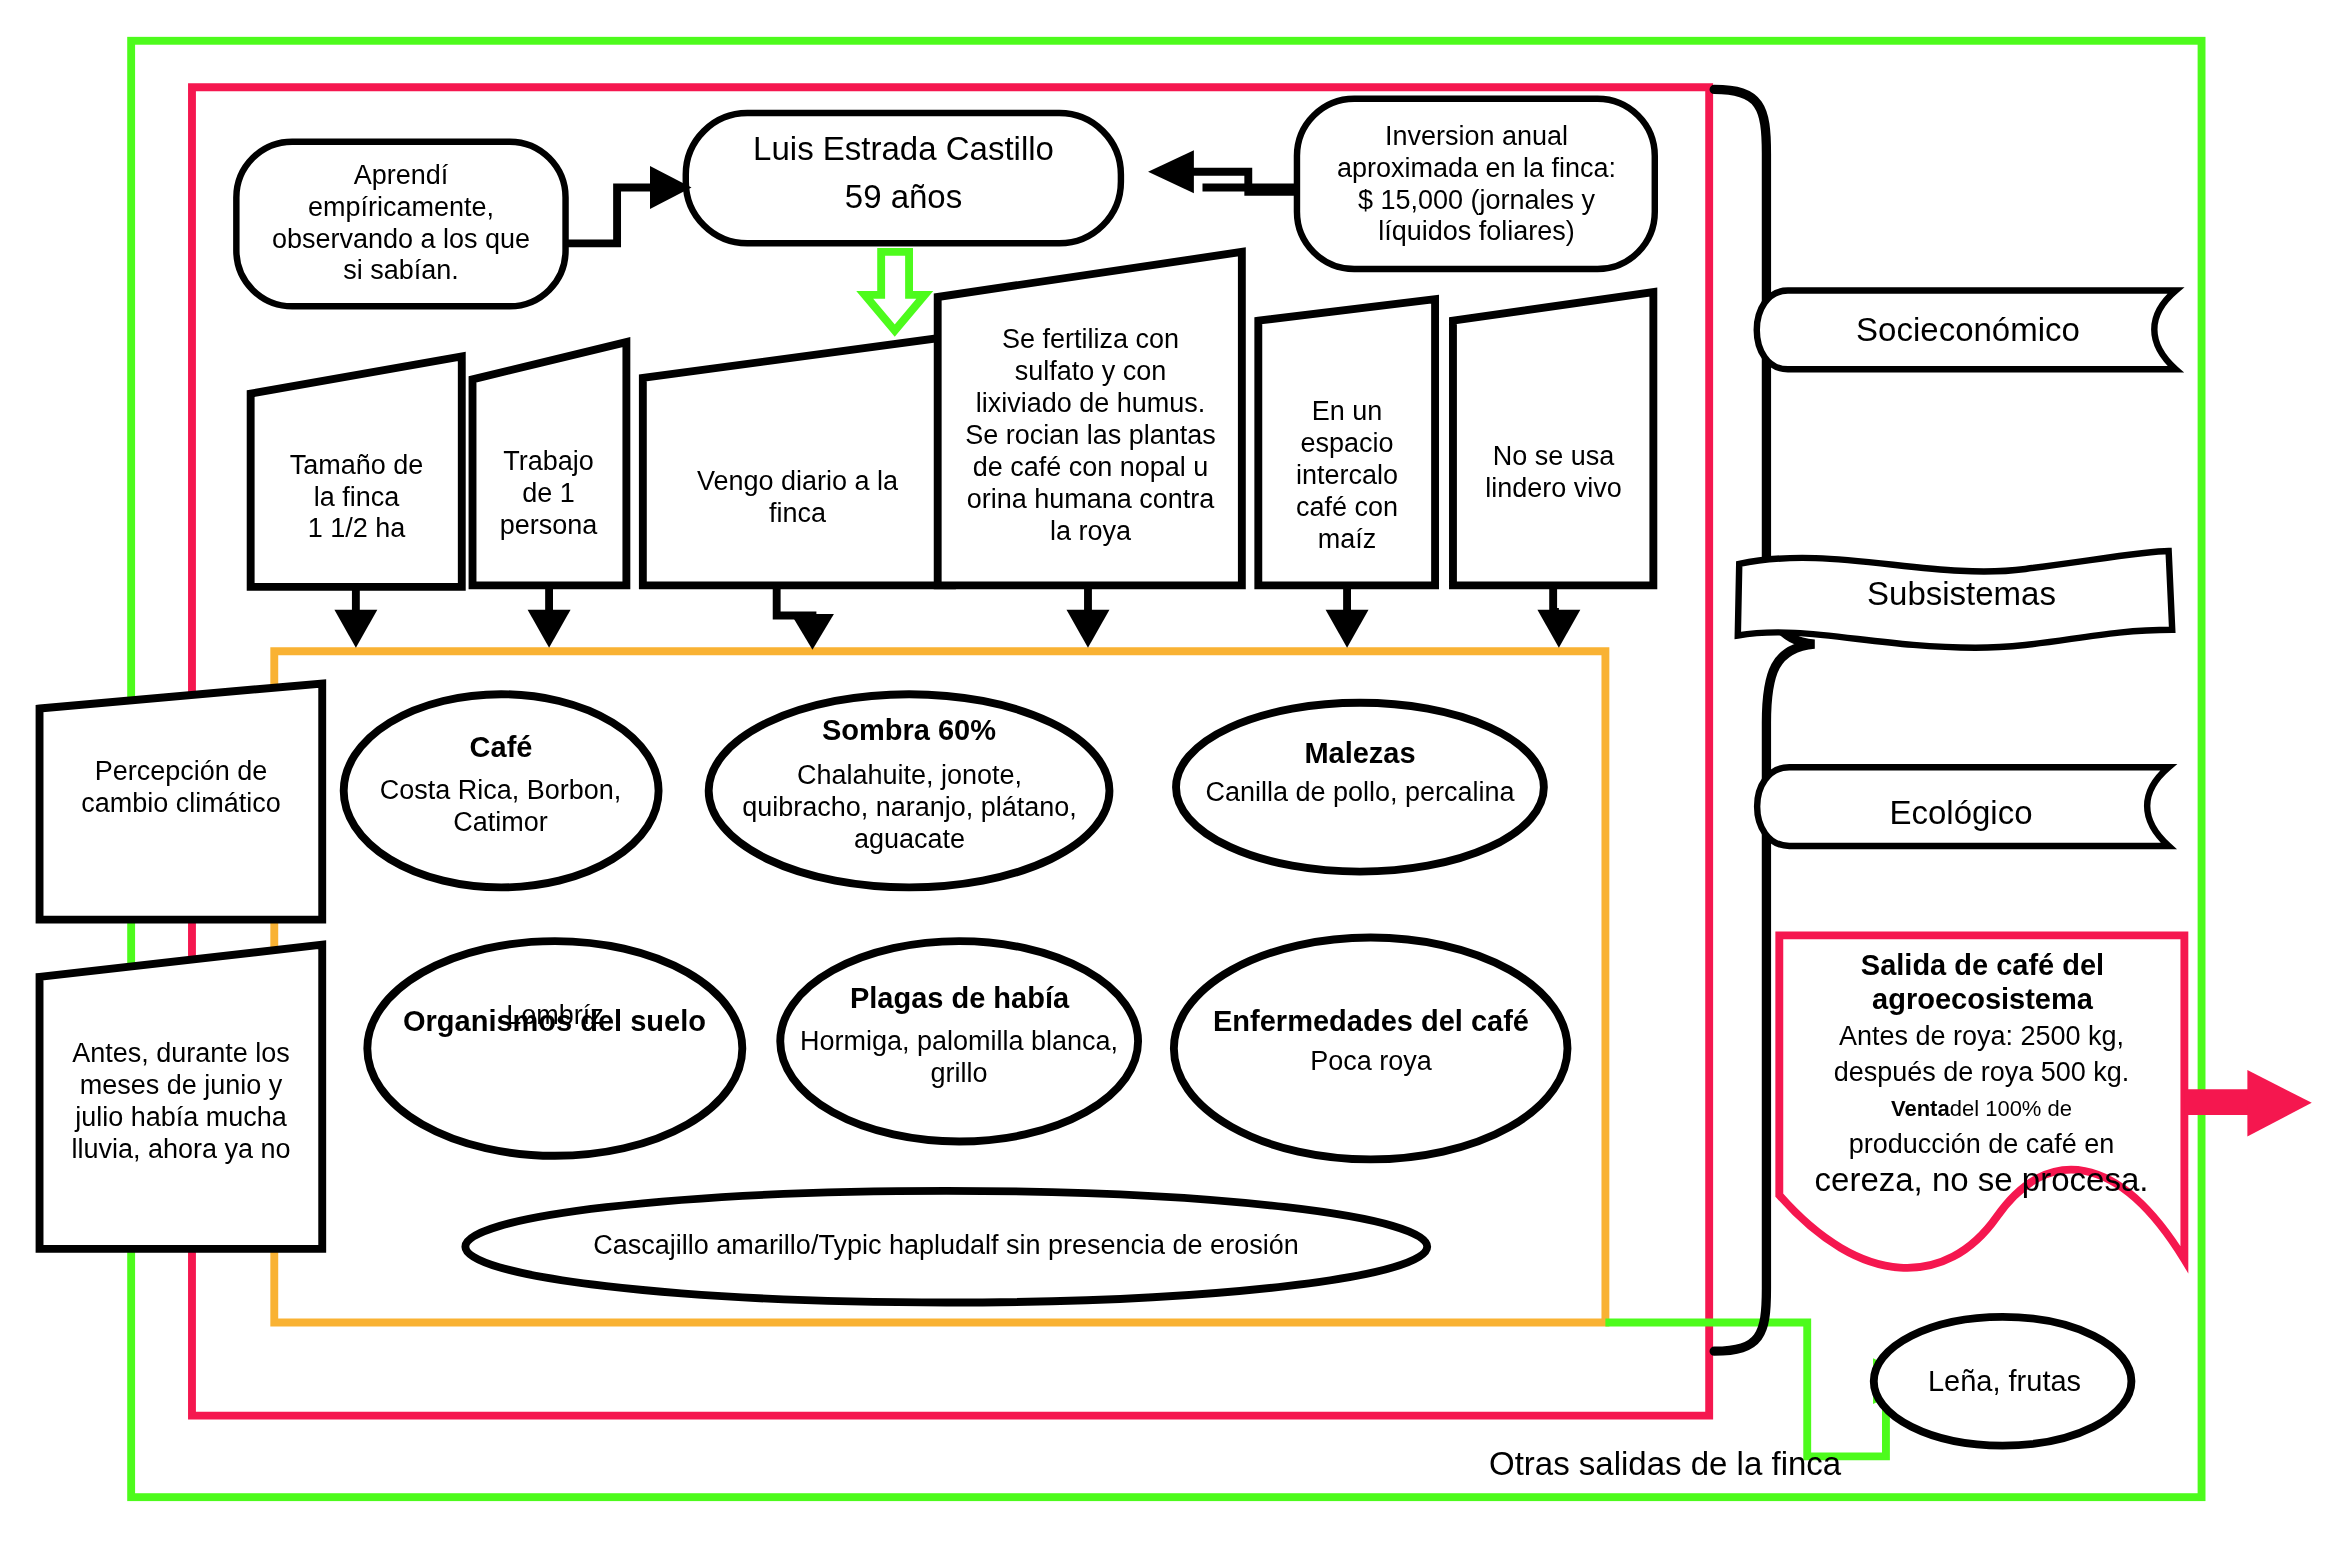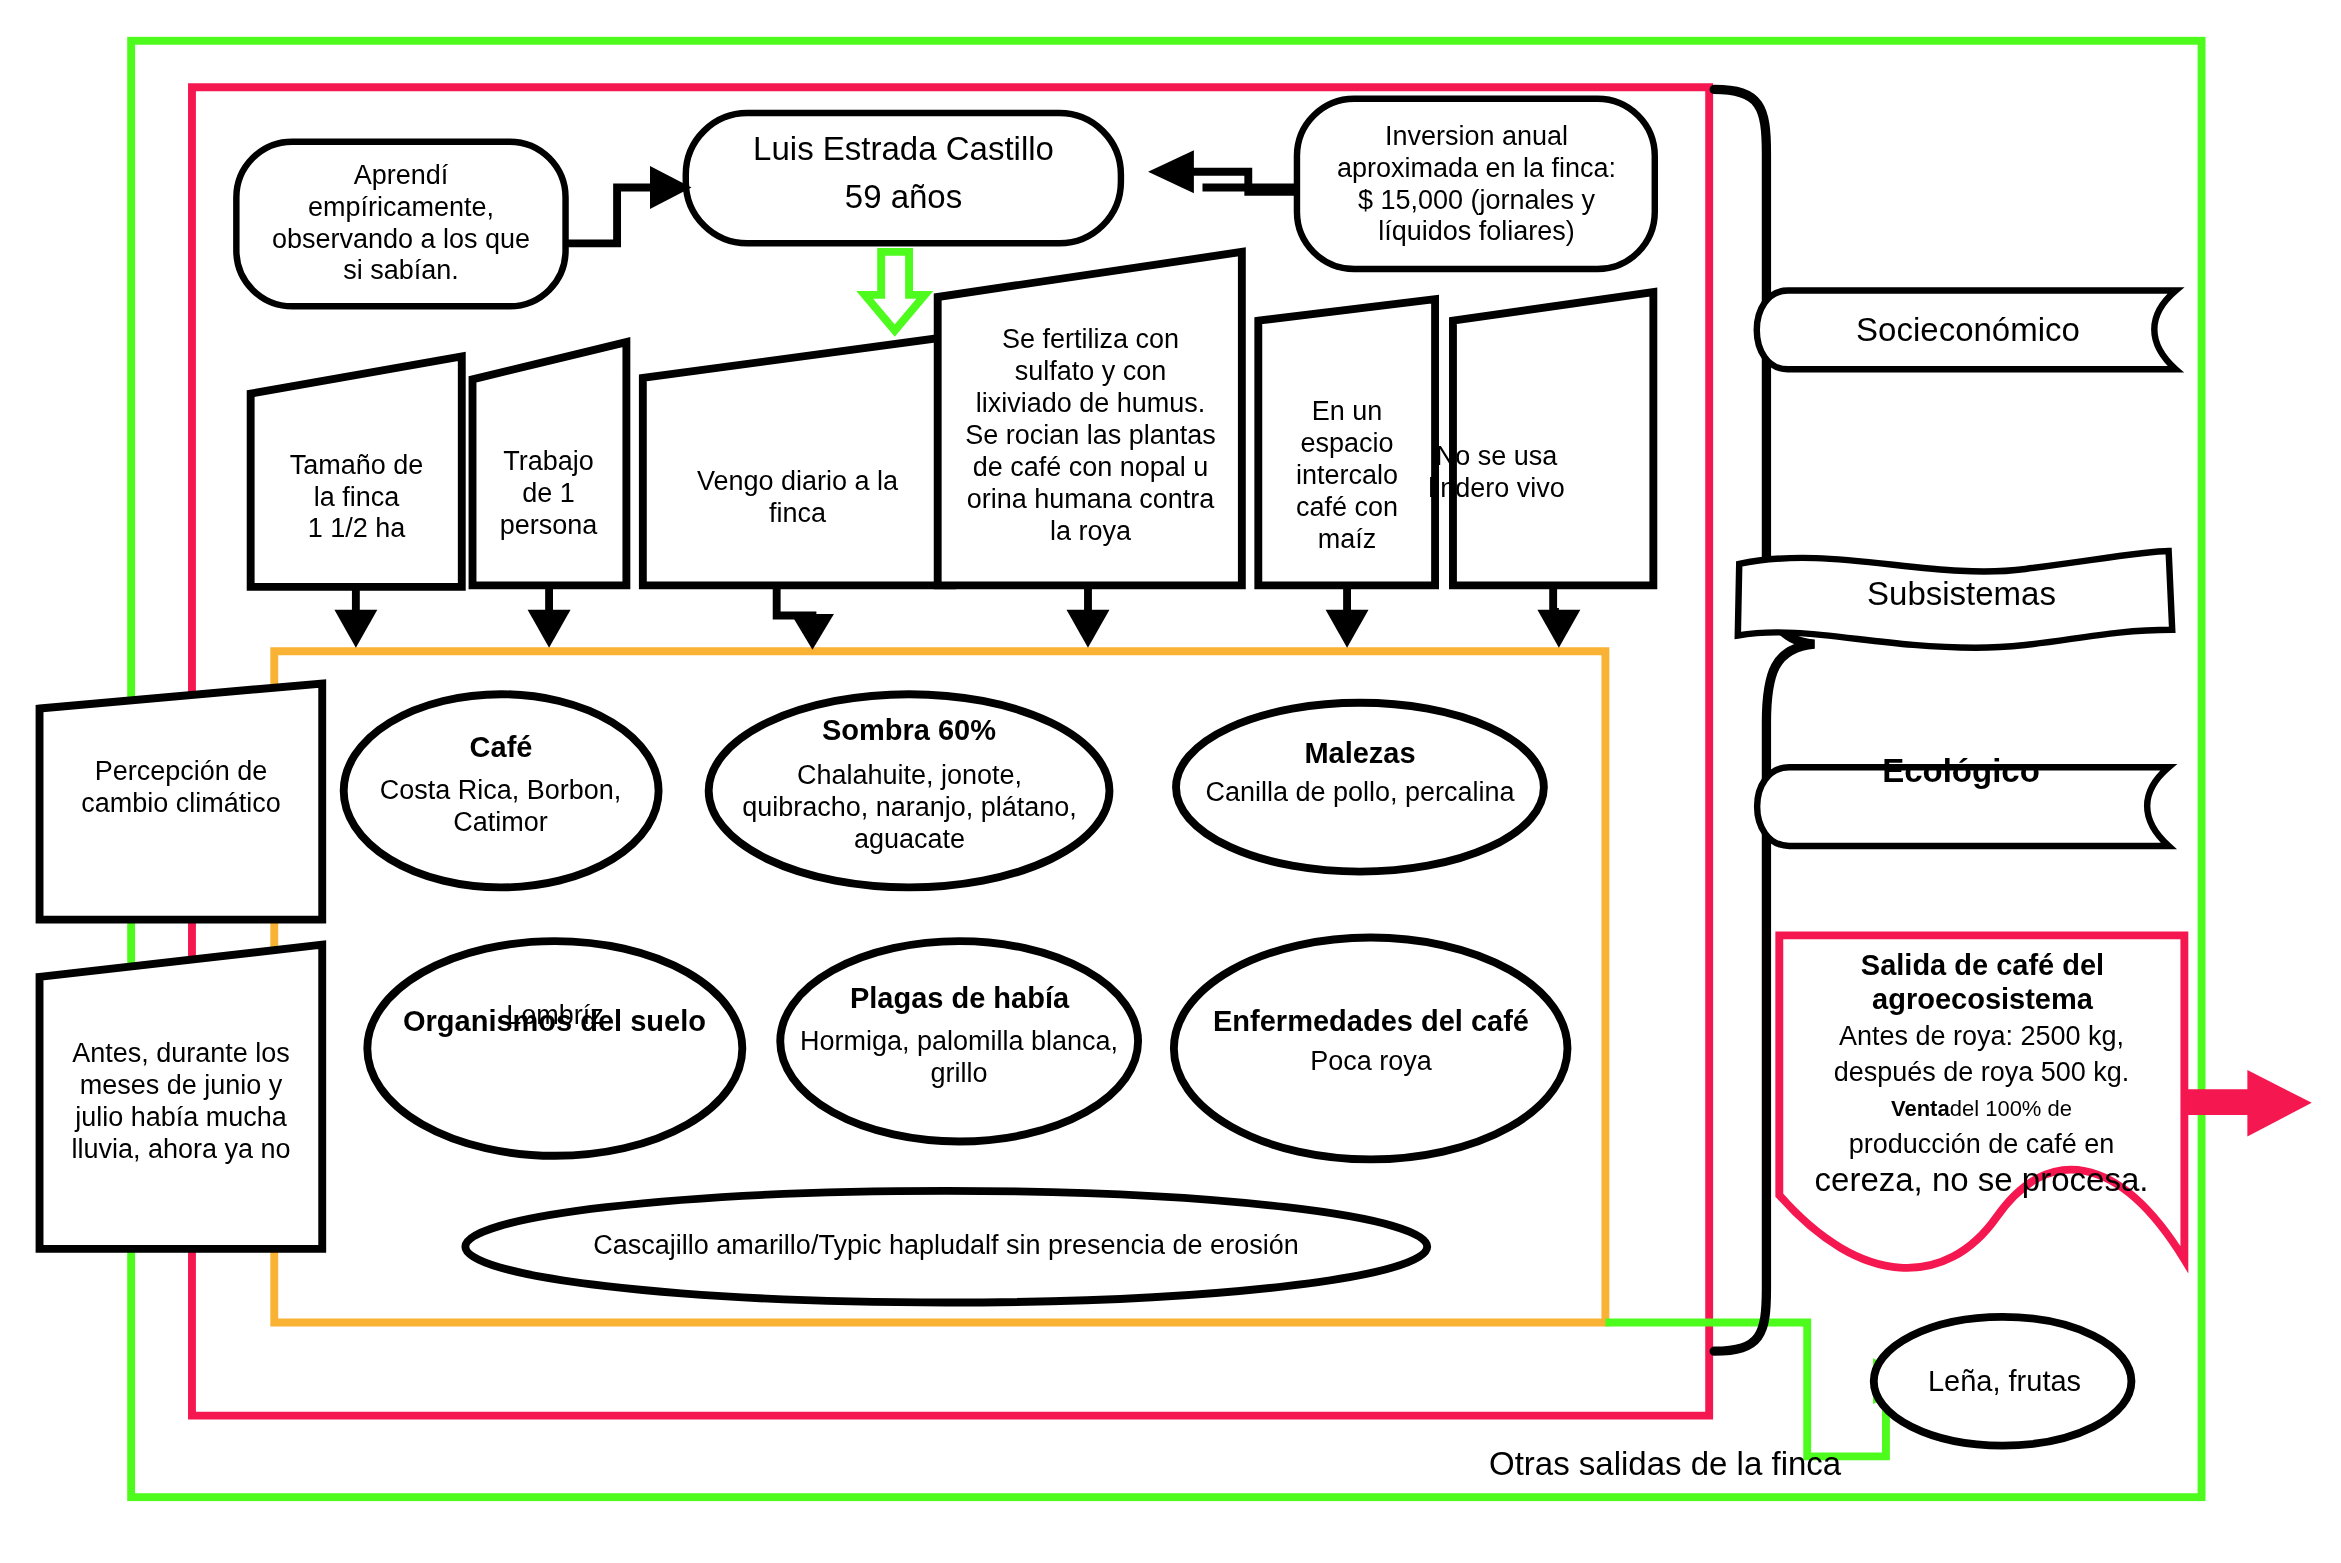--- a/index.html
+++ b/index.html
@@ -135,21 +135,21 @@
 de café con nopal  u
 orina humana contra
 la roya</div>
 <div class="lbl" style="left:646px;top:415px;width:303px;height:165px;font-size:27px;">Vengo diario a la
 finca</div>
 <div class="lbl" style="left:1261px;top:372px;width:172px;height:208px;font-size:27px;">En un
 espacio
 intercalo
 café con
 maíz</div>
-<div class="lbl" style="left:1399px;top:401px;width:195px;height:143px;font-size:27px;">No se usa
+<div class="lbl" style="left:1456px;top:401px;width:195px;height:143px;font-size:27px;">No se usa
 lindero vivo</div>
 
 <div class="lbl" style="left:43px;top:1002px;width:276px;height:200px;font-size:27px;">Antes, durante los
 meses de junio y
 julio había mucha
 lluvia, ahora ya no</div>
 <div class="lbl" style="left:43px;top:723px;width:276px;height:129px;font-size:27px;">Percepción de
 cambio climático</div>
 
 <div class="lbl b" style="left:358px;top:730px;width:286px;height:34px;font-size:29px;">Café</div>
@@ -171,21 +171,21 @@
 <div class="lbl" style="left:780px;top:1018px;width:358px;height:79px;font-size:27px;">Hormiga, palomilla blanca,
 grillo</div>
 
 <div class="lbl b" style="left:1185px;top:1004px;width:372px;height:34px;font-size:29px;">Enfermedades del café</div>
 <div class="lbl" style="left:1217px;top:1042px;width:308px;height:39px;font-size:27px;">Poca roya</div>
 
 <div class="lbl" style="left:501px;top:1225px;width:890px;height:42px;font-size:27px;">Cascajillo amarillo/Typic hapludalf sin presencia de erosión</div>
 
 <div class="lbl" style="left:1789px;top:309px;width:358px;height:42px;font-size:33px;">Socieconómico</div>
 <div class="lbl" style="left:1768px;top:573px;width:387px;height:42px;font-size:33px;">Subsistemas</div>
-<div class="lbl" style="left:1782px;top:750px;width:358px;height:42px;font-size:33px;font-weight:bold;">Ecológico</div>
+<div class="lbl" style="left:1782px;top:792px;width:358px;height:42px;font-size:33px;">Ecológico</div>
 
 <div class="lbl b" style="left:1787px;top:946px;width:391px;height:72px;font-size:29px;">Salida de café del
 agroecosistema</div>
 <div class="lbl" style="left:1782px;top:1019px;width:399px;height:36px;font-size:27px;">Antes de roya: 2500 kg,</div>
 <div class="lbl" style="left:1782px;top:1055px;width:399px;height:36px;font-size:27px;">después de roya  500 kg.</div>
 <div class="lbl" style="left:1782px;top:1091px;width:399px;height:36px;font-size:22px;">
   <span class="b">Venta</span><span> del 100% de</span>
 </div>
 <div class="lbl" style="left:1782px;top:1127px;width:399px;height:36px;font-size:27px;">producción de café en</div>
 <div class="lbl" style="left:1782px;top:1162px;width:399px;height:36px;font-size:33px;">cereza, no se procesa.</div>

